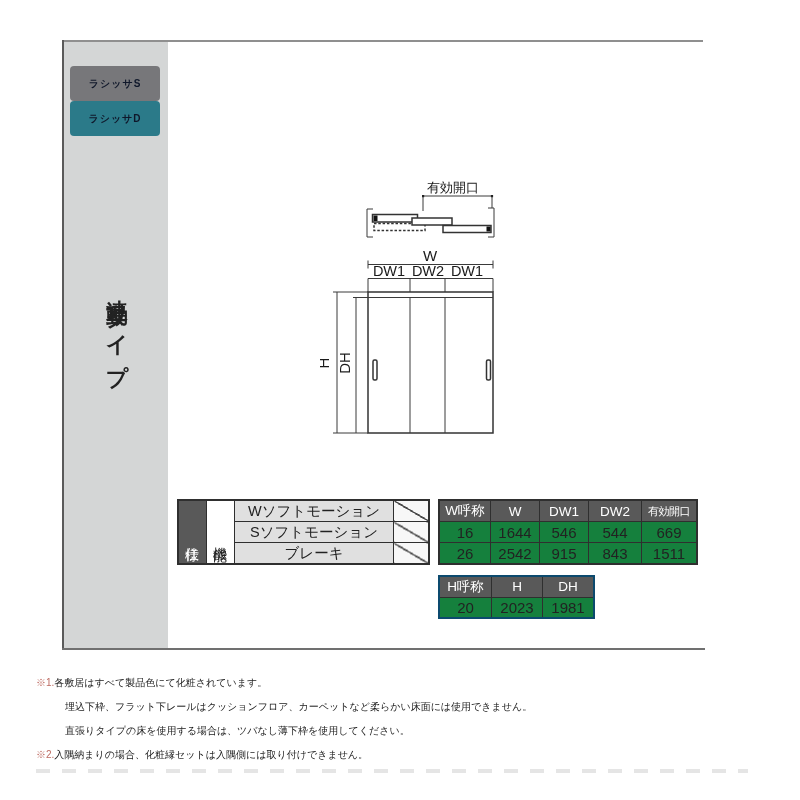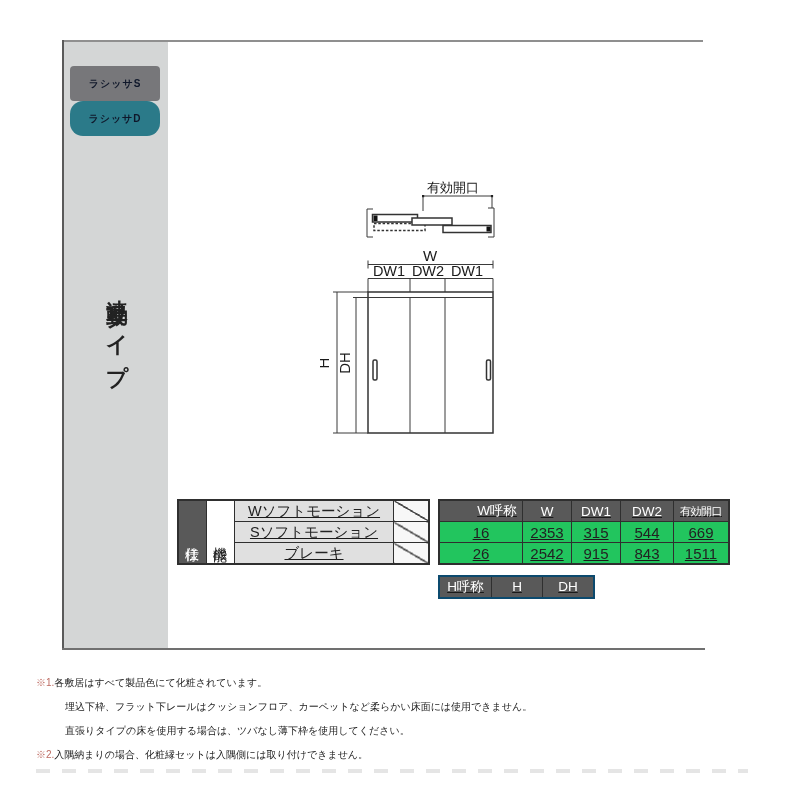--- a/index.html
+++ b/index.html
@@ -10,53 +10,53 @@
   .top-rule{position:absolute;left:62px;top:40px;width:641px;height:2px;background:#8f8f8f;}
   .left-rule{position:absolute;left:62px;top:40px;width:2px;height:610px;background:#5a5a5a;}
   .bottom-rule{position:absolute;left:62px;top:648px;width:643px;height:2px;background:#707070;}
 
   
   .sidebar{position:absolute;left:64px;top:42px;width:104px;height:606px;background:#d4d6d6;}
   .tab{position:absolute;left:6px;width:90px;height:35px;border-radius:4px;color:#0f172a;
        font-size:10px;font-weight:600;display:flex;align-items:center;justify-content:center;
        letter-spacing:1px;cursor:pointer;}
   .tab-s{top:24px;background:#77777a;}
-  .tab-d{top:59px;background:#2b7a89;border-radius:13px;}
+  .tab-d{top:59px;background:#2b7a89;}
   .side-label{position:absolute;left:38px;top:240px;writing-mode:vertical-rl;text-orientation:upright;
        font-size:22px;font-weight:600;letter-spacing:4px;color:#222;}
 
   
   .plan{position:absolute;left:355px;top:175px;}
   .elev{position:absolute;left:320px;top:248px;}
   svg text{fill:#1a1a1a;font-family:"Liberation Sans",sans-serif;}
   .dline{stroke:#3a3a3a;stroke-width:1;fill:none;}
   .dthick{stroke:#333;stroke-width:1.5;fill:#fff;}
 
   
-  table{border-collapse:collapse;position:absolute;table-layout:fixed;text-decoration:underline;}
+  table{border-collapse:collapse;position:absolute;table-layout:fixed;}
   td{border:1px solid #2f2f2f;padding:0;text-align:center;vertical-align:middle;
-     font-size:15px;color:#222;background:#22c55e;overflow:hidden;}
+     font-size:15px;color:#222;background:#15803d;overflow:hidden;}
   .spec-table{left:177px;top:499px;border:2px solid #2f2f2f;}
   .spec-table td{height:20px;}
   .c-spec{width:27px;background:#595959;color:#fff;}
   .c-func{width:27px;background:#fff;}
   .c-name{width:158px;background:#e0e0e0;font-size:14.5px;}
   .c-diag{width:34px;background:#f7f7f7;
      background-image:linear-gradient(to top right,transparent calc(50% - 0.8px),#4a4a4a calc(50% - 0.8px),#4a4a4a calc(50% + 0.8px),transparent calc(50% + 0.8px));}
   .vtext{writing-mode:vertical-rl;text-orientation:upright;display:inline-block;
      font-size:14px;letter-spacing:1px;line-height:1;}
   .c-spec .vtext{color:#fff;}
 
   .w-table{left:438px;top:499px;border:2px solid #2f2f2f;}
   .w-table td{height:20px;}
   .h-table{left:438px;top:575px;border:2px solid #0c4a6e;}
   .h-table td{height:19.5px;}
   .th-dark{background:#595959;color:#fff;font-size:13.5px;}
   .th-small{font-size:11px;letter-spacing:-0.5px;}
-  .cw1{width:50px;padding-left:32px;}.cw2{width:48px;}.cw3{width:48px;}.cw4{width:52px;}.cw5{width:54px;}
+  .cw1{width:50px;}.cw2{width:48px;}.cw3{width:48px;}.cw4{width:52px;}.cw5{width:54px;}
   .ch1{width:51px;}.ch2{width:50px;}.ch3{width:50px;}
 
   
   .notes{position:absolute;left:36px;top:671px;width:740px;font-size:10px;color:#1c1c1c;}
   .note-row{height:24px;line-height:24px;white-space:nowrap;}
   .note-row.indent{padding-left:29px;}
   .marker{color:#bd6a61;}
 
   .fade-strip{position:absolute;left:36px;top:769px;width:712px;height:4px;opacity:.45;
      background:repeating-linear-gradient(90deg,rgba(140,140,140,.5) 0 14px,transparent 14px 26px);}
@@ -130,41 +130,46 @@
     <tbody>
         <tr>
       <td class="th-dark cw1">W呼称</td>
       <td class="th-dark cw2">W</td>
       <td class="th-dark cw3">DW1</td>
       <td class="th-dark cw4">DW2</td>
       <td class="th-dark cw5 th-small">有効開口</td>
     </tr>
     <tr>
       <td>16</td>
-      <td>2353</td>
-      <td>315</td>
+      <td>1644</td>
+      <td>546</td>
       <td>544</td>
       <td>669</td>
     </tr>
     <tr>
       <td>26</td>
       <td>2542</td>
       <td>915</td>
       <td>843</td>
       <td>1511</td>
     </tr>
   </tbody>
     </table>
 
   <table class="h-table">
     <tbody>
         <tr>
       <td class="th-dark ch1">H呼称</td>
       <td class="th-dark ch2">H</td>
       <td class="th-dark ch3">DH</td>
+    </tr>
+    <tr>
+      <td>20</td>
+      <td>2023</td>
+      <td>1981</td>
     </tr>
   </tbody>
     </table>
 
   <div class="notes">
     <div class="note-row">
       <span class="marker">※1.</span><span>各敷居はすべて製品色にて化粧されています。</span>
     </div>
     <div class="note-row indent">
       <span>埋込下枠、フラット下レールはクッションフロア、カーペットなど柔らかい床面には使用できません。</span>

